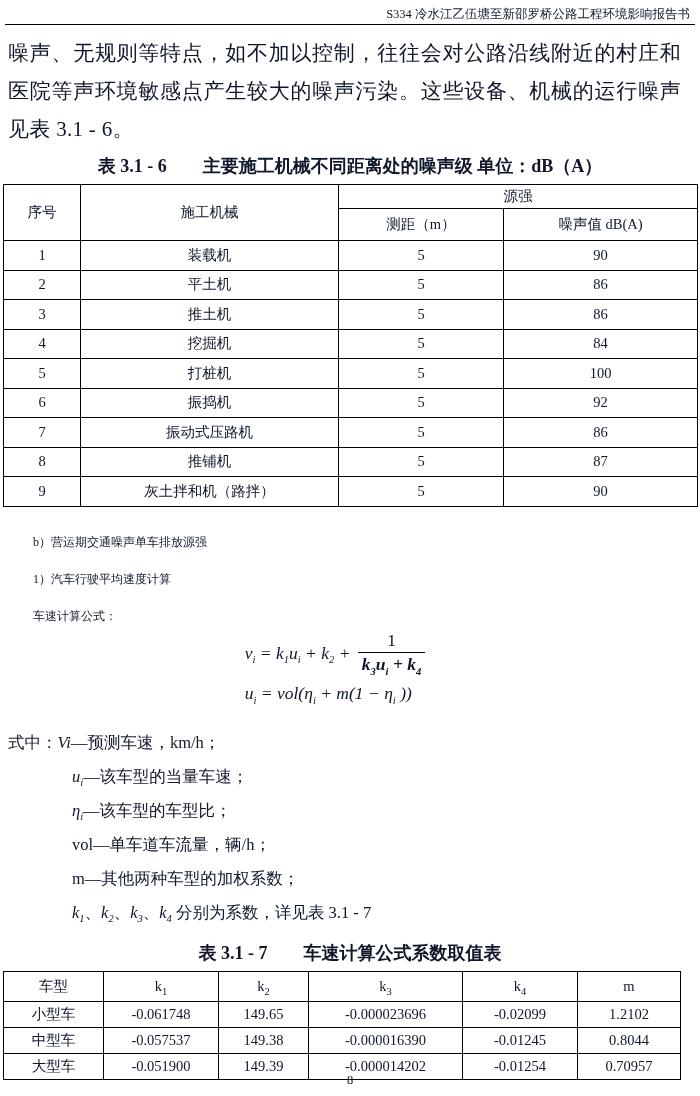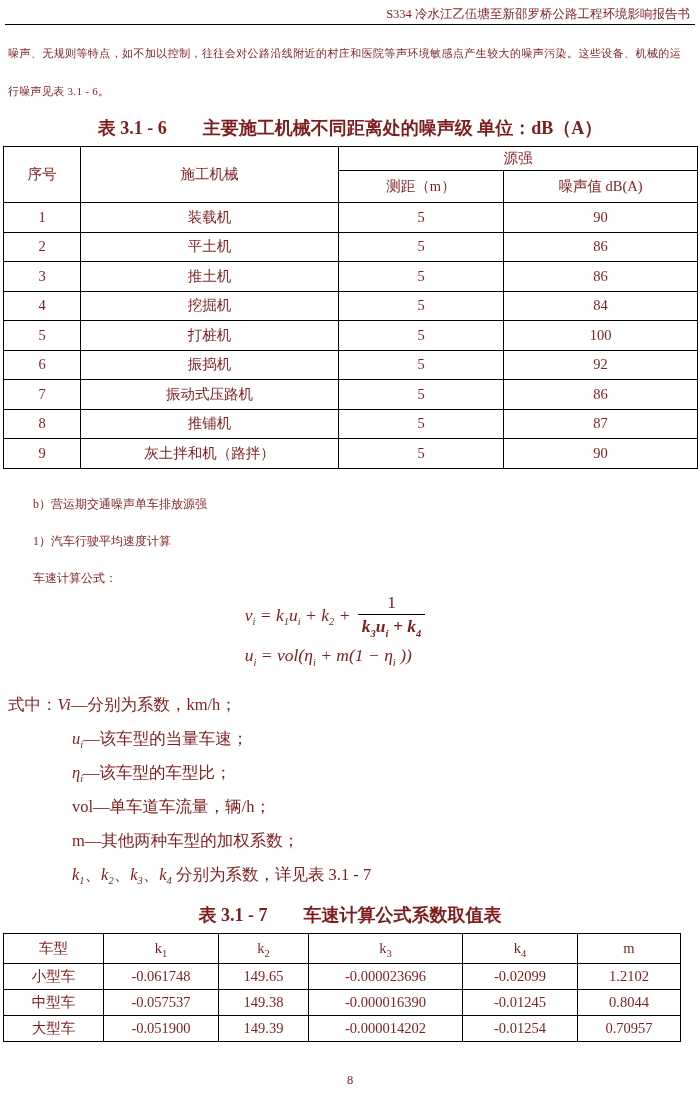--- a/index.html
+++ b/index.html
@@ -2,37 +2,37 @@
 <html><head>
 <meta charset="utf-8">
 <style>
   * { margin: 0; padding: 0; box-sizing: border-box; }
   html, body { background: #888; }
   .page {
     position: relative;
     width: 700px; height: 1096px;
     margin: 0 auto;
     background: #ffffff;
-    color: #7f1d1d;
+    color: #0f172a;
     font-family: "Liberation Serif", "DejaVu Serif", serif;
     overflow: hidden;
   }
   
   .rpt-header {
     margin: 0 5px;
     padding: 7px 5px 3px 0;
     text-align: right;
     font-size: 12.5px;
     line-height: 14px;
     border-bottom: 1.5px solid #000;
   }
   
   .intro {
     margin: 9px 19px 0 8px;
-    font-size: 11px;
+    font-size: 21px;
     line-height: 38px;
     text-align: justify;
     letter-spacing: 0.3px;
   }
   
   .tbl-title {
     margin-top: 7px;
     text-align: center;
     font-weight: bold;
     font-size: 18px;
@@ -201,21 +201,21 @@
   <div class="bline first">b）营运期交通噪声单车排放源强</div>
   <div class="bline">1）汽车行驶平均速度计算</div>
   <div class="bline">车速计算公式：</div>
 
   <div class="formula-block">
     <div class="formula f1"><span class="ivar">v</span><sub>i</sub><span> = </span><span class="ivar">k</span><sub>1</sub><span class="ivar">u</span><sub>i</sub><span> + </span><span class="ivar">k</span><sub>2</sub><span> + </span><span class="frac"><span class="num">1</span><span class="den"><span class="ivar">k</span><sub>3</sub><span class="ivar">u</span><sub>i</sub><span> + </span><span class="ivar">k</span><sub>4</sub></span></span></div>
     <div class="formula f2"><span class="ivar">u</span><sub>i</sub><span> = </span><span class="ivar">vol</span><span>(</span><span class="ivar">η</span><sub>i</sub><span> + </span><span class="ivar">m</span><span>(1 − </span><span class="ivar">η</span><sub>i</sub><span> ))</span></div>
   </div>
 
   <div class="legend">
-    <div class="lline"><span>式中：</span><span class="ivar">Vi</span><sub class="ivar"></sub><span>—分别为系数，km/h；</span></div>
+    <div class="lline"><span>式中：</span><span class="ivar">Vi</span><sub class="ivar"></sub><span>—预测车速，km/h；</span></div>
     <div class="lline indent"><span class="ivar">u</span><sub class="ivar">i</sub><span>—该车型的当量车速；</span></div>
     <div class="lline indent"><span class="ivar">η</span><sub class="ivar">i</sub><span>—该车型的车型比；</span></div>
     <div class="lline indent"><span>vol</span><sub></sub><span>—单车道车流量，辆/h；</span></div>
     <div class="lline indent"><span>m</span><sub></sub><span>—其他两种车型的加权系数；</span></div>
     <div class="lline indent"><span class="ivar">k</span><sub class="ivar">1</sub><span>、</span><span class="ivar">k</span><sub class="ivar">2</sub><span>、</span><span class="ivar">k</span><sub class="ivar">3</sub><span>、</span><span class="ivar">k</span><sub class="ivar">4</sub><span> 分别为系数，详见表 3.1 - 7</span></div>
   </div>
 
   <div class="tbl-title" style="margin-top:12px;">表 3.1 - 7　　车速计算公式系数取值表</div>
 
   <table class="t2">

